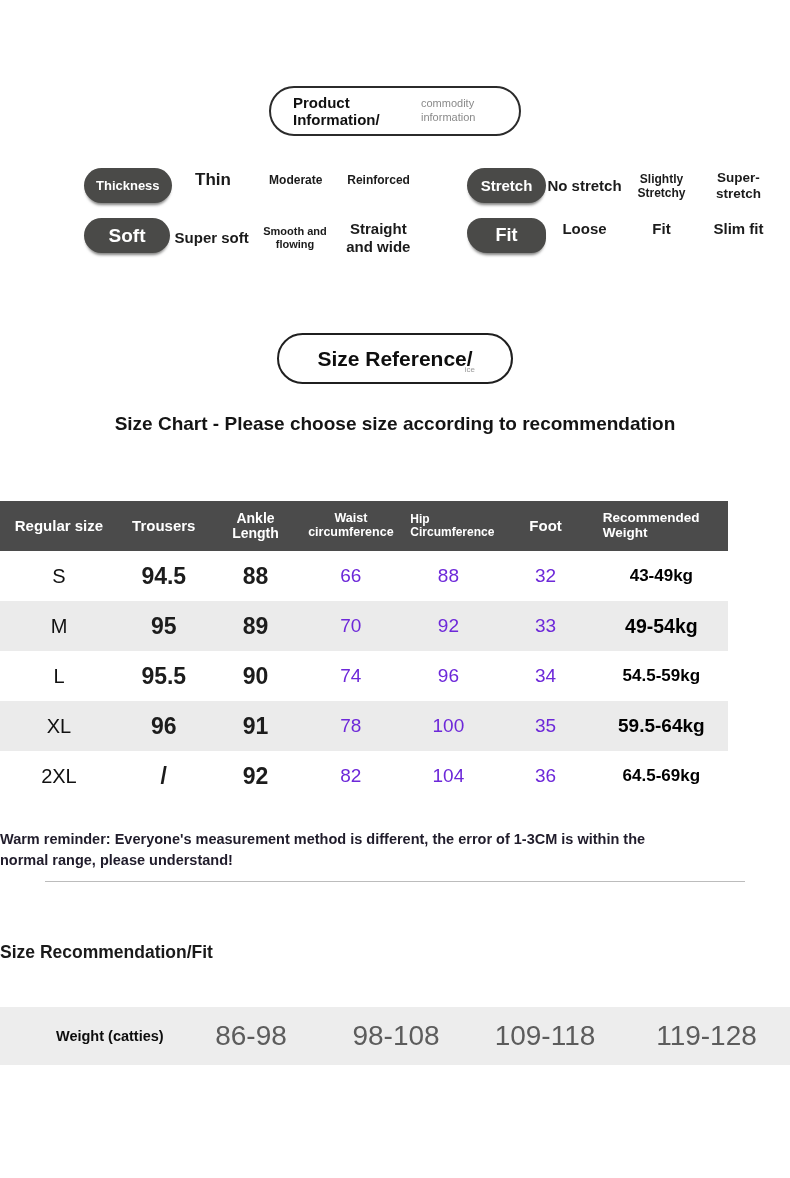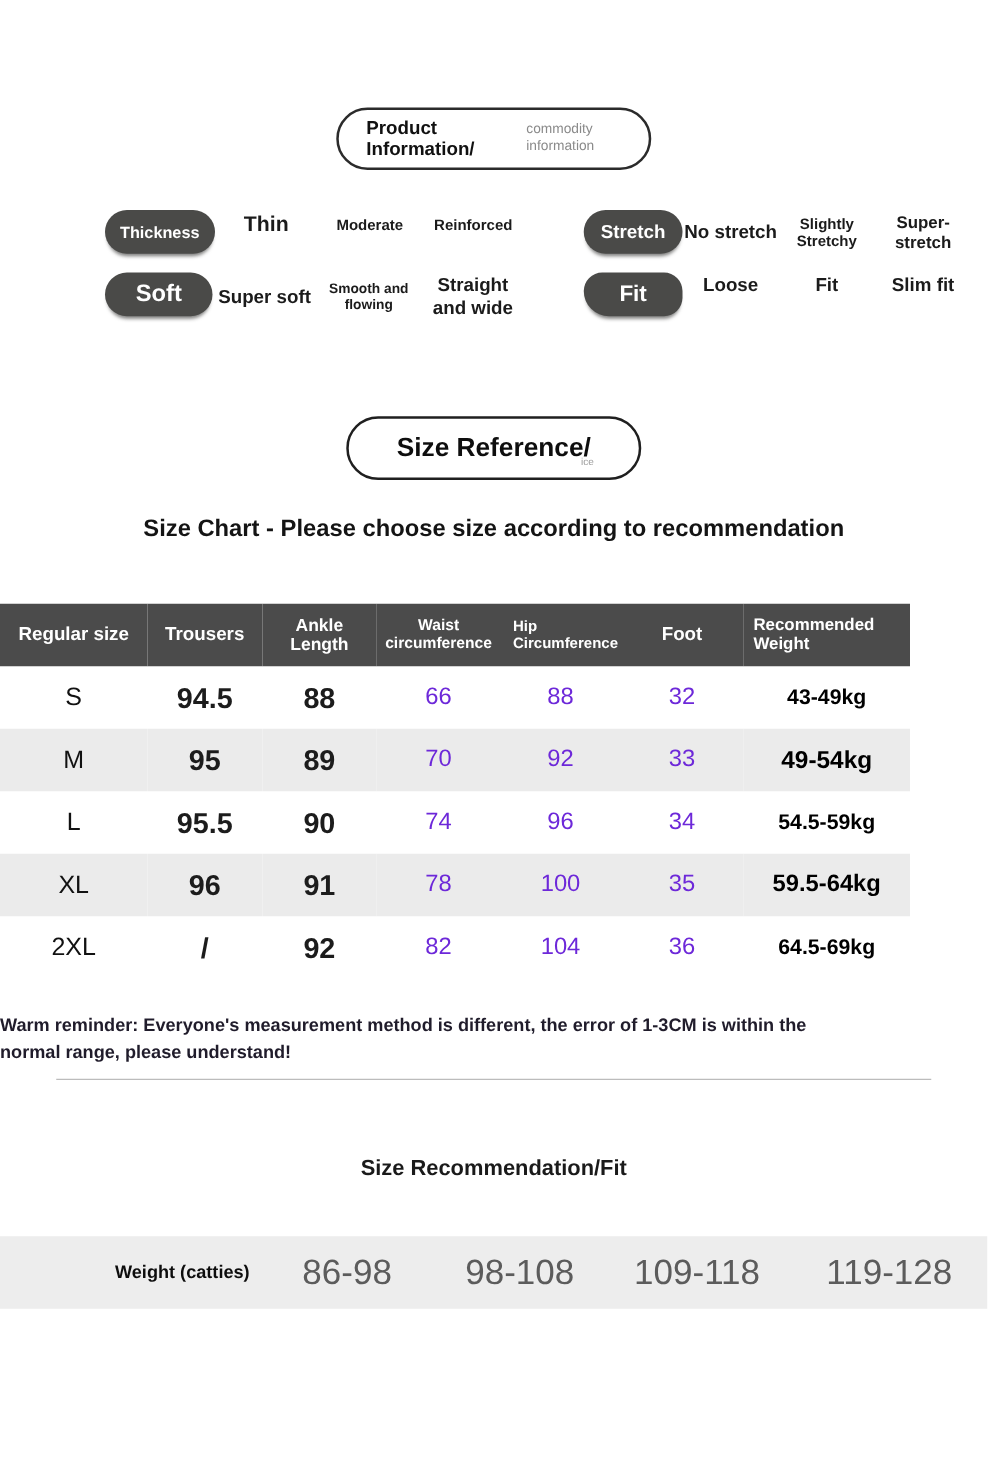--- a/index.html
+++ b/index.html
@@ -58,26 +58,26 @@
   .pill-sizeref .main { font-weight:bold; font-size:21px; color:#0e0e0e; }
   .pill-sizeref .ghost {
     position:absolute; right:36px; bottom:8px; font-size:8px; color:#9a9a9a;
   }
 
   
   .chart-heading {
     margin-top:29px; text-align:center; font-weight:bold; font-size:19px; color:#141414;
   }
   .rec-heading {
-    margin-top:60px; text-align:center; font-weight:bold; font-size:17.5px; color:#1a1a1a;
+    margin-top:60px; text-align:left; font-weight:bold; font-size:17.5px; color:#1a1a1a;
   }
 
   
   table.size-table {
-    width:728px; margin-top:48px; border-collapse:collapse; table-layout:fixed;
+    width:728px; margin-top:66px; border-collapse:collapse; table-layout:fixed;
   }
   .size-table thead tr { background:#4b4b4b; color:#fff; height:50px; }
   .size-table th { font-weight:bold; font-size:15px; line-height:1.1; text-align:center; padding:0 2px; }
   .size-table th.c2 { font-size:14px; }
   .size-table th.c3 { font-size:12.5px; }
   .size-table th.c4 { font-size:12px; text-align:left; padding-left:10px; }
   .size-table th.c6 { font-size:13.5px; text-align:left; padding-left:8px; }
   .size-table col.w0 { width:16.2%; } .size-table col.w1 { width:12.6%; }
   .size-table col.w2 { width:12.6%; } .size-table col.w3 { width:13.6%; }
   .size-table col.w4 { width:13.2%; } .size-table col.w5 { width:13.5%; }
@@ -98,21 +98,21 @@
     color:#201c2b; line-height:1.45;
   }
   .divider {
     width:700px; margin:10px auto 0; border-top:1.5px solid #bcbcbc;
   }
 
   
   .fit-table { margin-top:44px; }
   .fit-row { display:flex; align-items:center; }
   .fit-row-size   { height:58px; background:#fff; }
-  .fit-row-weight { height:58px; background:#ededed; margin-top:16px;padding-left:36px; }
+  .fit-row-weight { height:58px; background:#ededed; margin-top:16px; }
   .fit-label { width:170px; padding-left:58px; font-weight:bold; color:#0d0d0d; }
   .fit-row-size .fit-label { font-size:20px; }
   .fit-row-weight .fit-label { font-size:14.5px; padding-left:56px; width:176px; }
   .fit-cell { text-align:center; color:#5c5c5c; }
   .fit-row-size .fit-cell { font-size:31px; }
   .fit-row-weight .fit-cell { font-size:28px; }
   .fc1 { width:150px; } .fc2 { width:140px; } .fc3 { width:158px; } .fc4 { width:165px; }
 </style>
 </head>
 <body>

